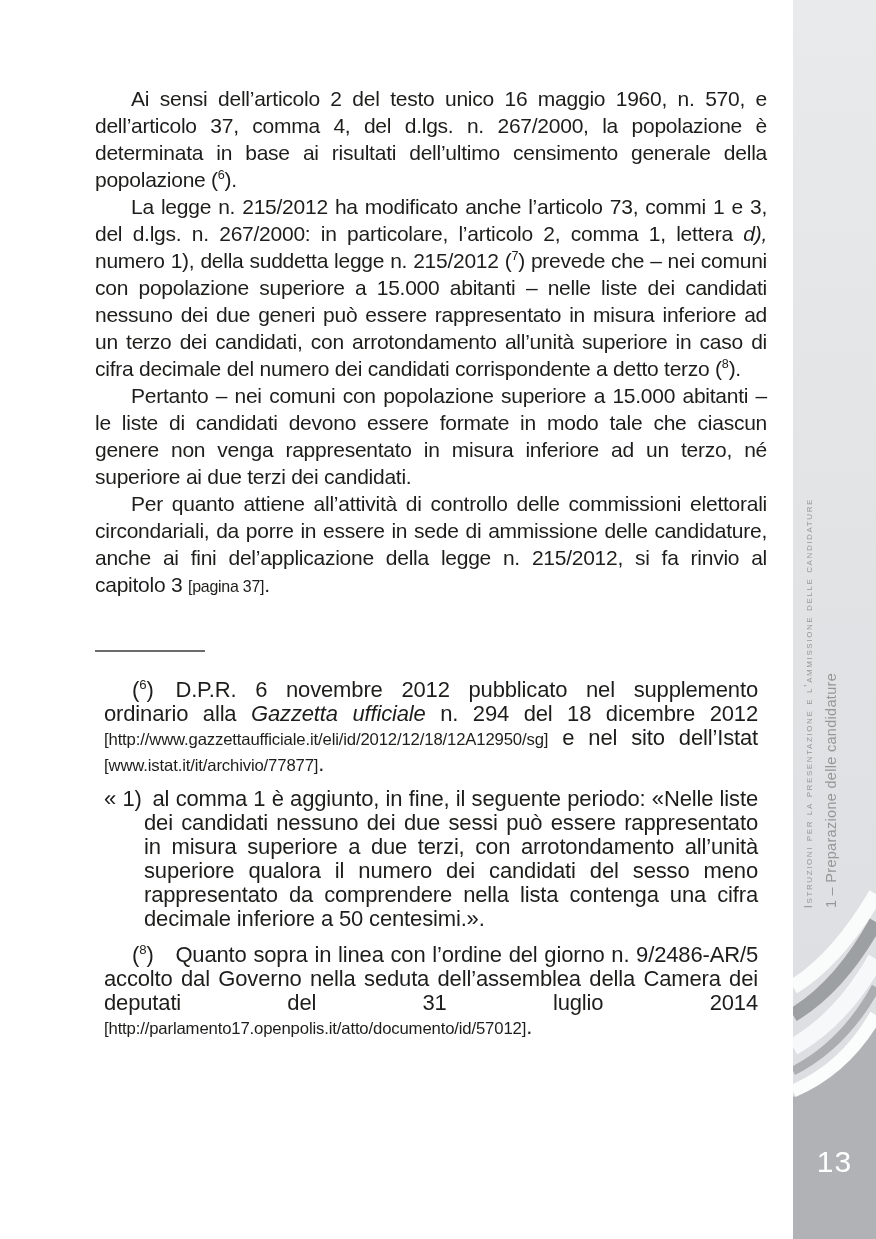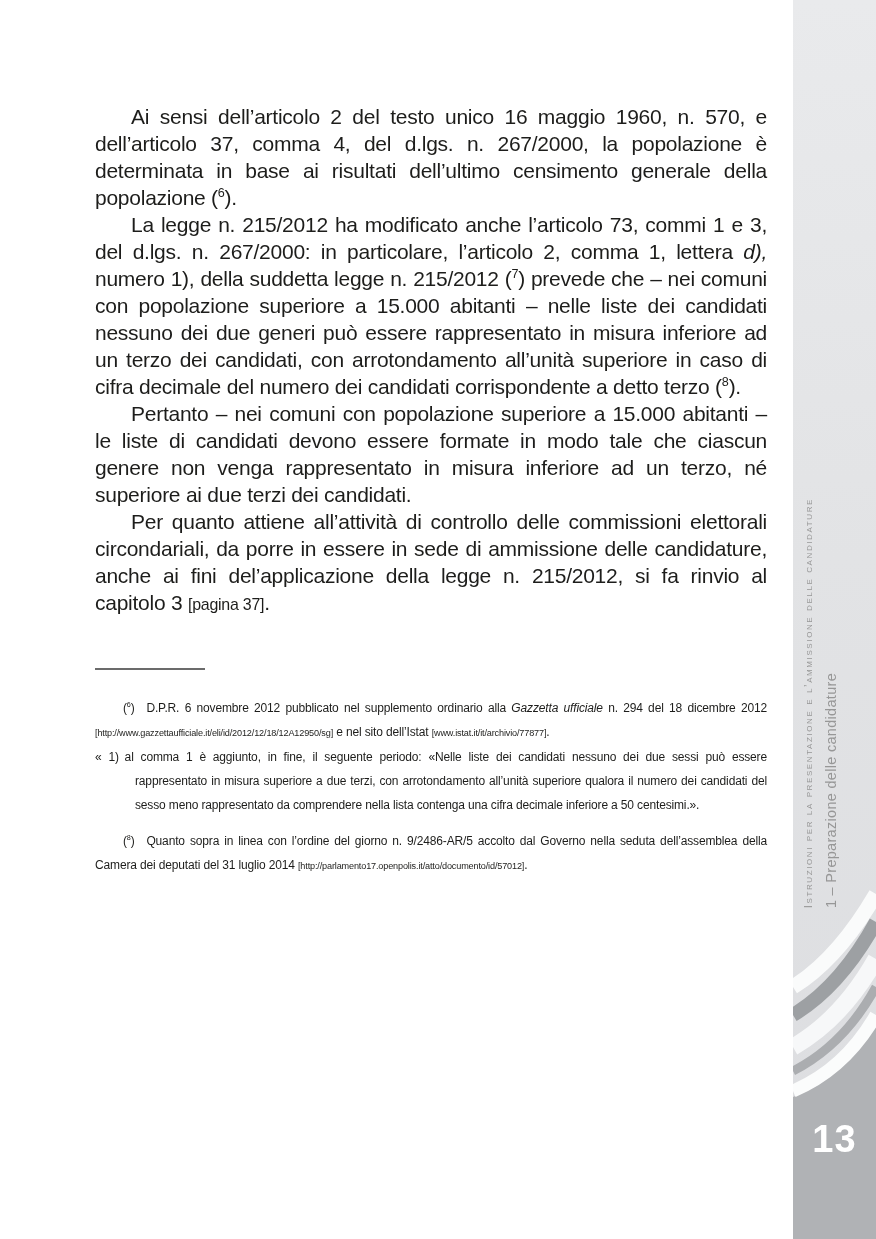--- a/index.html
+++ b/index.html
@@ -6,38 +6,38 @@
   .page{
     position:relative;
     width:876px;height:1239px;
     background:#ffffff;
     overflow:hidden;
     font-family:"Liberation Sans", sans-serif;
     color:#1d1d1b;
   }
   
   .content{
-    position:absolute;left:95px;top:103px;width:672px;
+    position:absolute;left:95px;top:85px;width:672px;
   }
   .body-text p{
     margin:0;
     font-size:21px;line-height:27px;
     letter-spacing:-0.25px;
     text-align:justify;
     text-indent:36px;
   }
   
   .fn-sep{
     width:110px;height:0;
     border-top:2px solid #6b6b6b;
     margin:50px 0 26px 0;
   }
   .footnotes p{
-    margin:0;
-    font-size:12px;line-height:24px;
+    margin:9px;
+    font-size:22px;line-height:24px;
     letter-spacing:-0.15px;
     text-align:justify;
   }
   .footnotes p.fn-first{text-indent:28px;}
   .footnotes p.q-indent{text-indent:14px;}
   .footnotes p.q-hang{padding-left:40px;text-indent:-40px;}
   .footnotes p.fn-gap{margin-top:12px;}
   
   .r-b{font-weight:normal;}
   .r-i{font-style:italic;}
@@ -62,24 +62,24 @@
     font-size:11.5px;
     letter-spacing:1.6px;
     font-variant:small-caps;
   }
   .v-chapter{
     font-size:14.5px;
     letter-spacing:0.3px;
   }
   .swoosh{position:absolute;left:0;bottom:0;display:block;}
   .page-number{
-    position:absolute;left:0;bottom:78px;width:100%;
+    position:absolute;left:0;bottom:60px;width:100%;
     text-align:center;
     color:#ffffff;
-    font-size:38px;font-weight:700;letter-spacing:1px;
+    font-size:30px;font-weight:400;letter-spacing:1px;
   }
 </style>
 </head>
 <body>
 
 <div class="page">
 
   <div class="content">
     <div class="body-text">
         <p><span>Ai sensi dell’articolo 2 del testo unico 16 maggio 1960, n. 570, e dell’articolo 37, comma 4, del d.lgs. n. 267/2000, la popolazione è determinata in base ai risultati dell’ultimo censimento generale della popolazione (</span><span class="r-sup">6</span><span>).</span></p>

